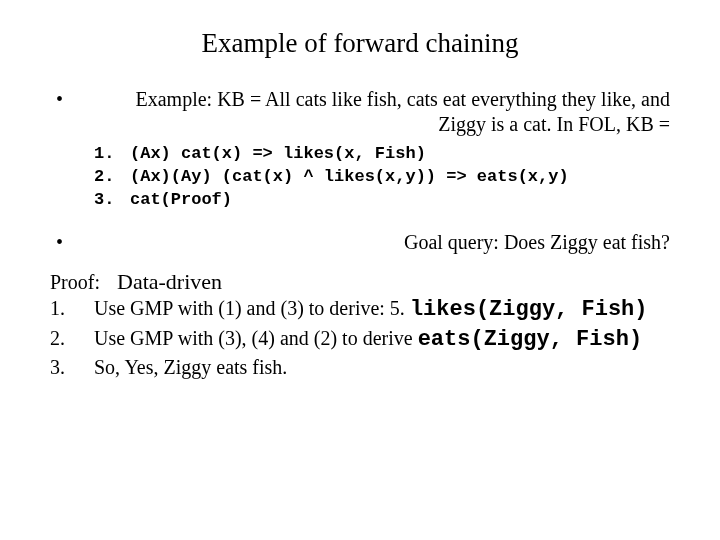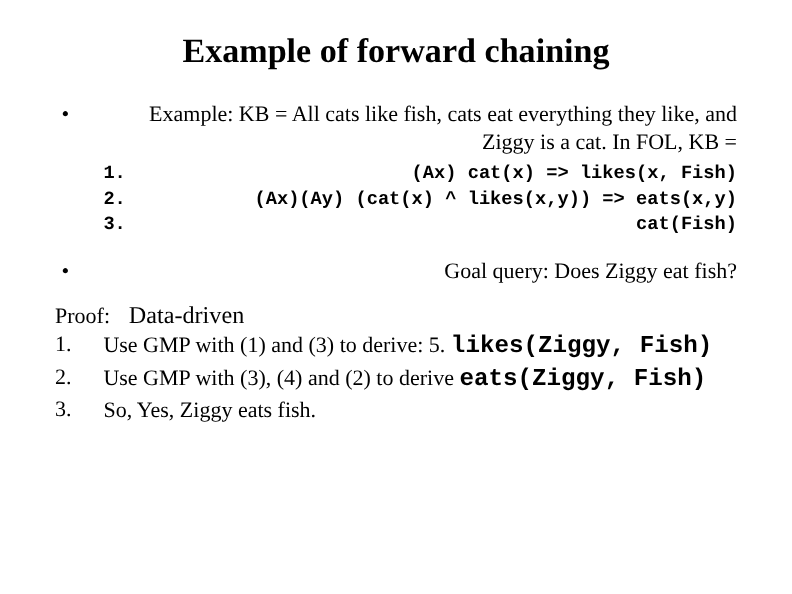--- a/index.html
+++ b/index.html
@@ -9,24 +9,24 @@
     height: 540px;
     background: #ffffff;
     font-family: "Times New Roman", Times, serif;
     color: #000000;
   }
   .slide {
     padding: 20px 50px 20px 50px;
     box-sizing: border-box;
   }
   .title {
-    font-size: 31px;
+    font-size: 27px;
     text-align: center;
     margin: 8px 0 28px 0;
-    font-weight: bold;
+    font-weight: normal;
   }
   .bullet-row {
     display: flex;
     align-items: flex-start;
     font-size: 20px;
     line-height: 1.25;
     margin: 4px 0 6px 0;
   }
   .bullet-marker {
     width: 44px;
@@ -47,21 +47,20 @@
     font-weight: bold;
     font-size: 17px;
     line-height: 1.35;
   }
   .code-num {
     width: 36px;
     flex-shrink: 0;
   }
   .code-txt {
     flex: 1;
-    text-align: right;
   }
   .proof-head {
     font-size: 20px;
     margin-top: 14px;
   }
   .proof-head .label {
     font-weight: normal;
     margin-top: 24px;
   }
   .proof-head .dd {
@@ -103,21 +102,21 @@
     <div class="code-row">
       <div class="code-num">1.</div>
       <div class="code-txt">(Ax) cat(x) =&gt; likes(x, Fish)</div>
     </div>
     <div class="code-row">
       <div class="code-num">2.</div>
       <div class="code-txt">(Ax)(Ay) (cat(x) ^ likes(x,y)) =&gt; eats(x,y)</div>
     </div>
     <div class="code-row">
       <div class="code-num">3.</div>
-      <div class="code-txt">cat(Fish)</div>
+      <div class="code-txt">cat(Proof)</div>
     </div>
   </div>
 
   <div class="bullet-row">
     <div class="bullet-marker">•</div>
     <div class="bullet-text">Goal query: Does Ziggy eat fish?</div>
   </div>
 
   <div class="proof-head">
     <span class="label">Proof:</span>

